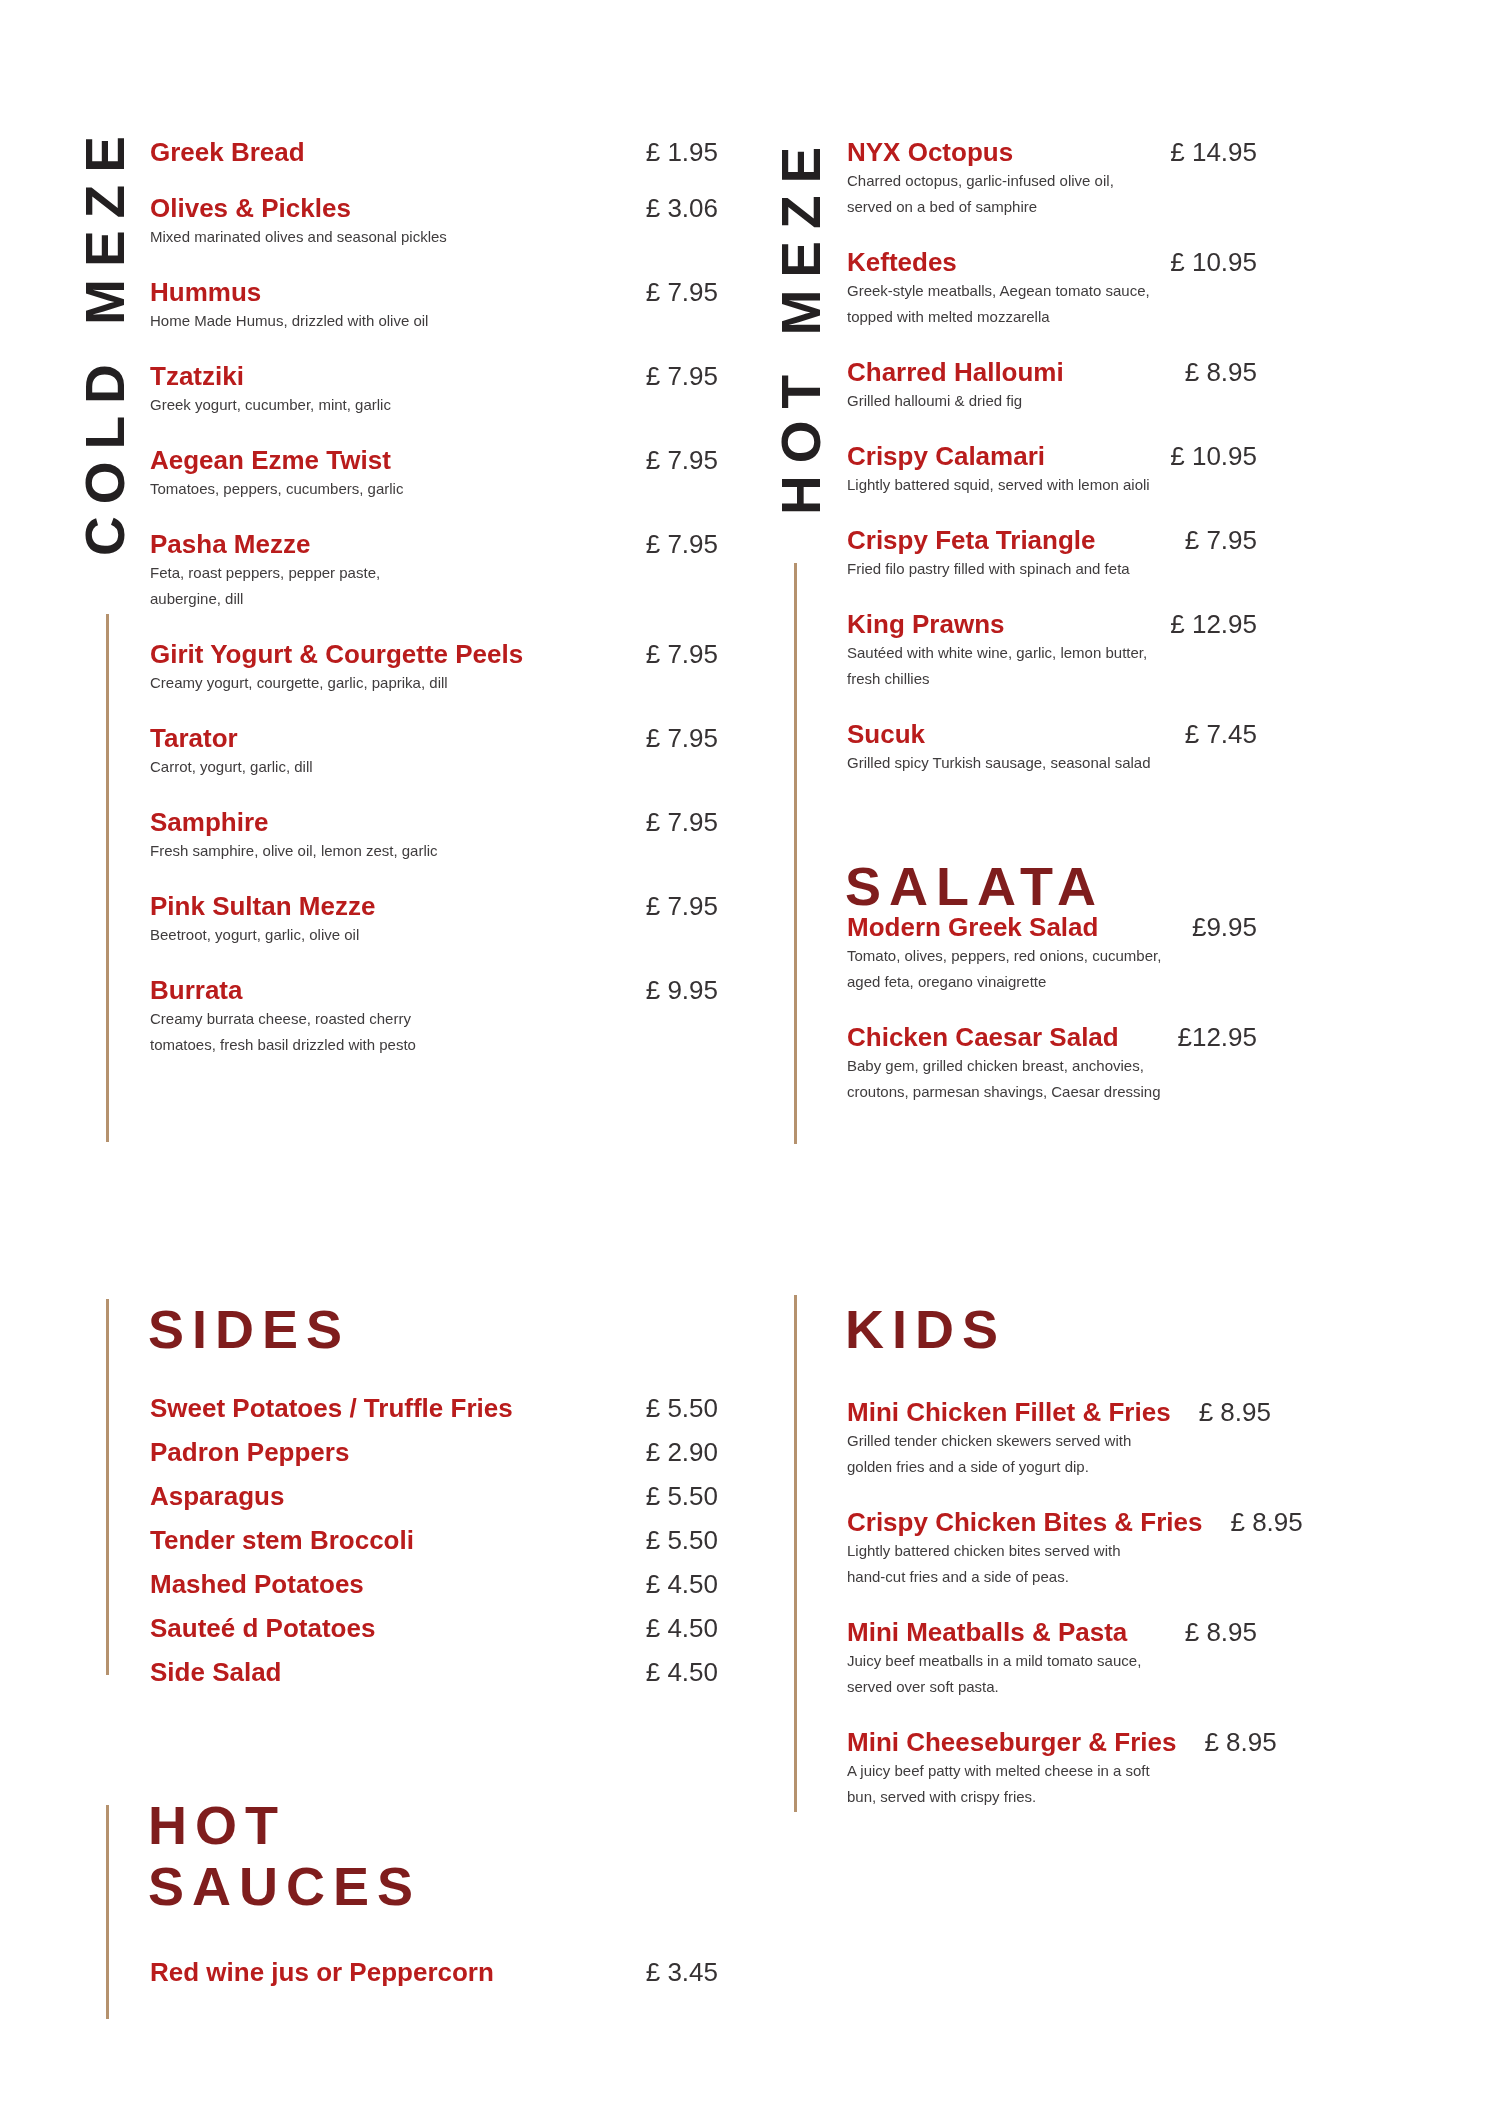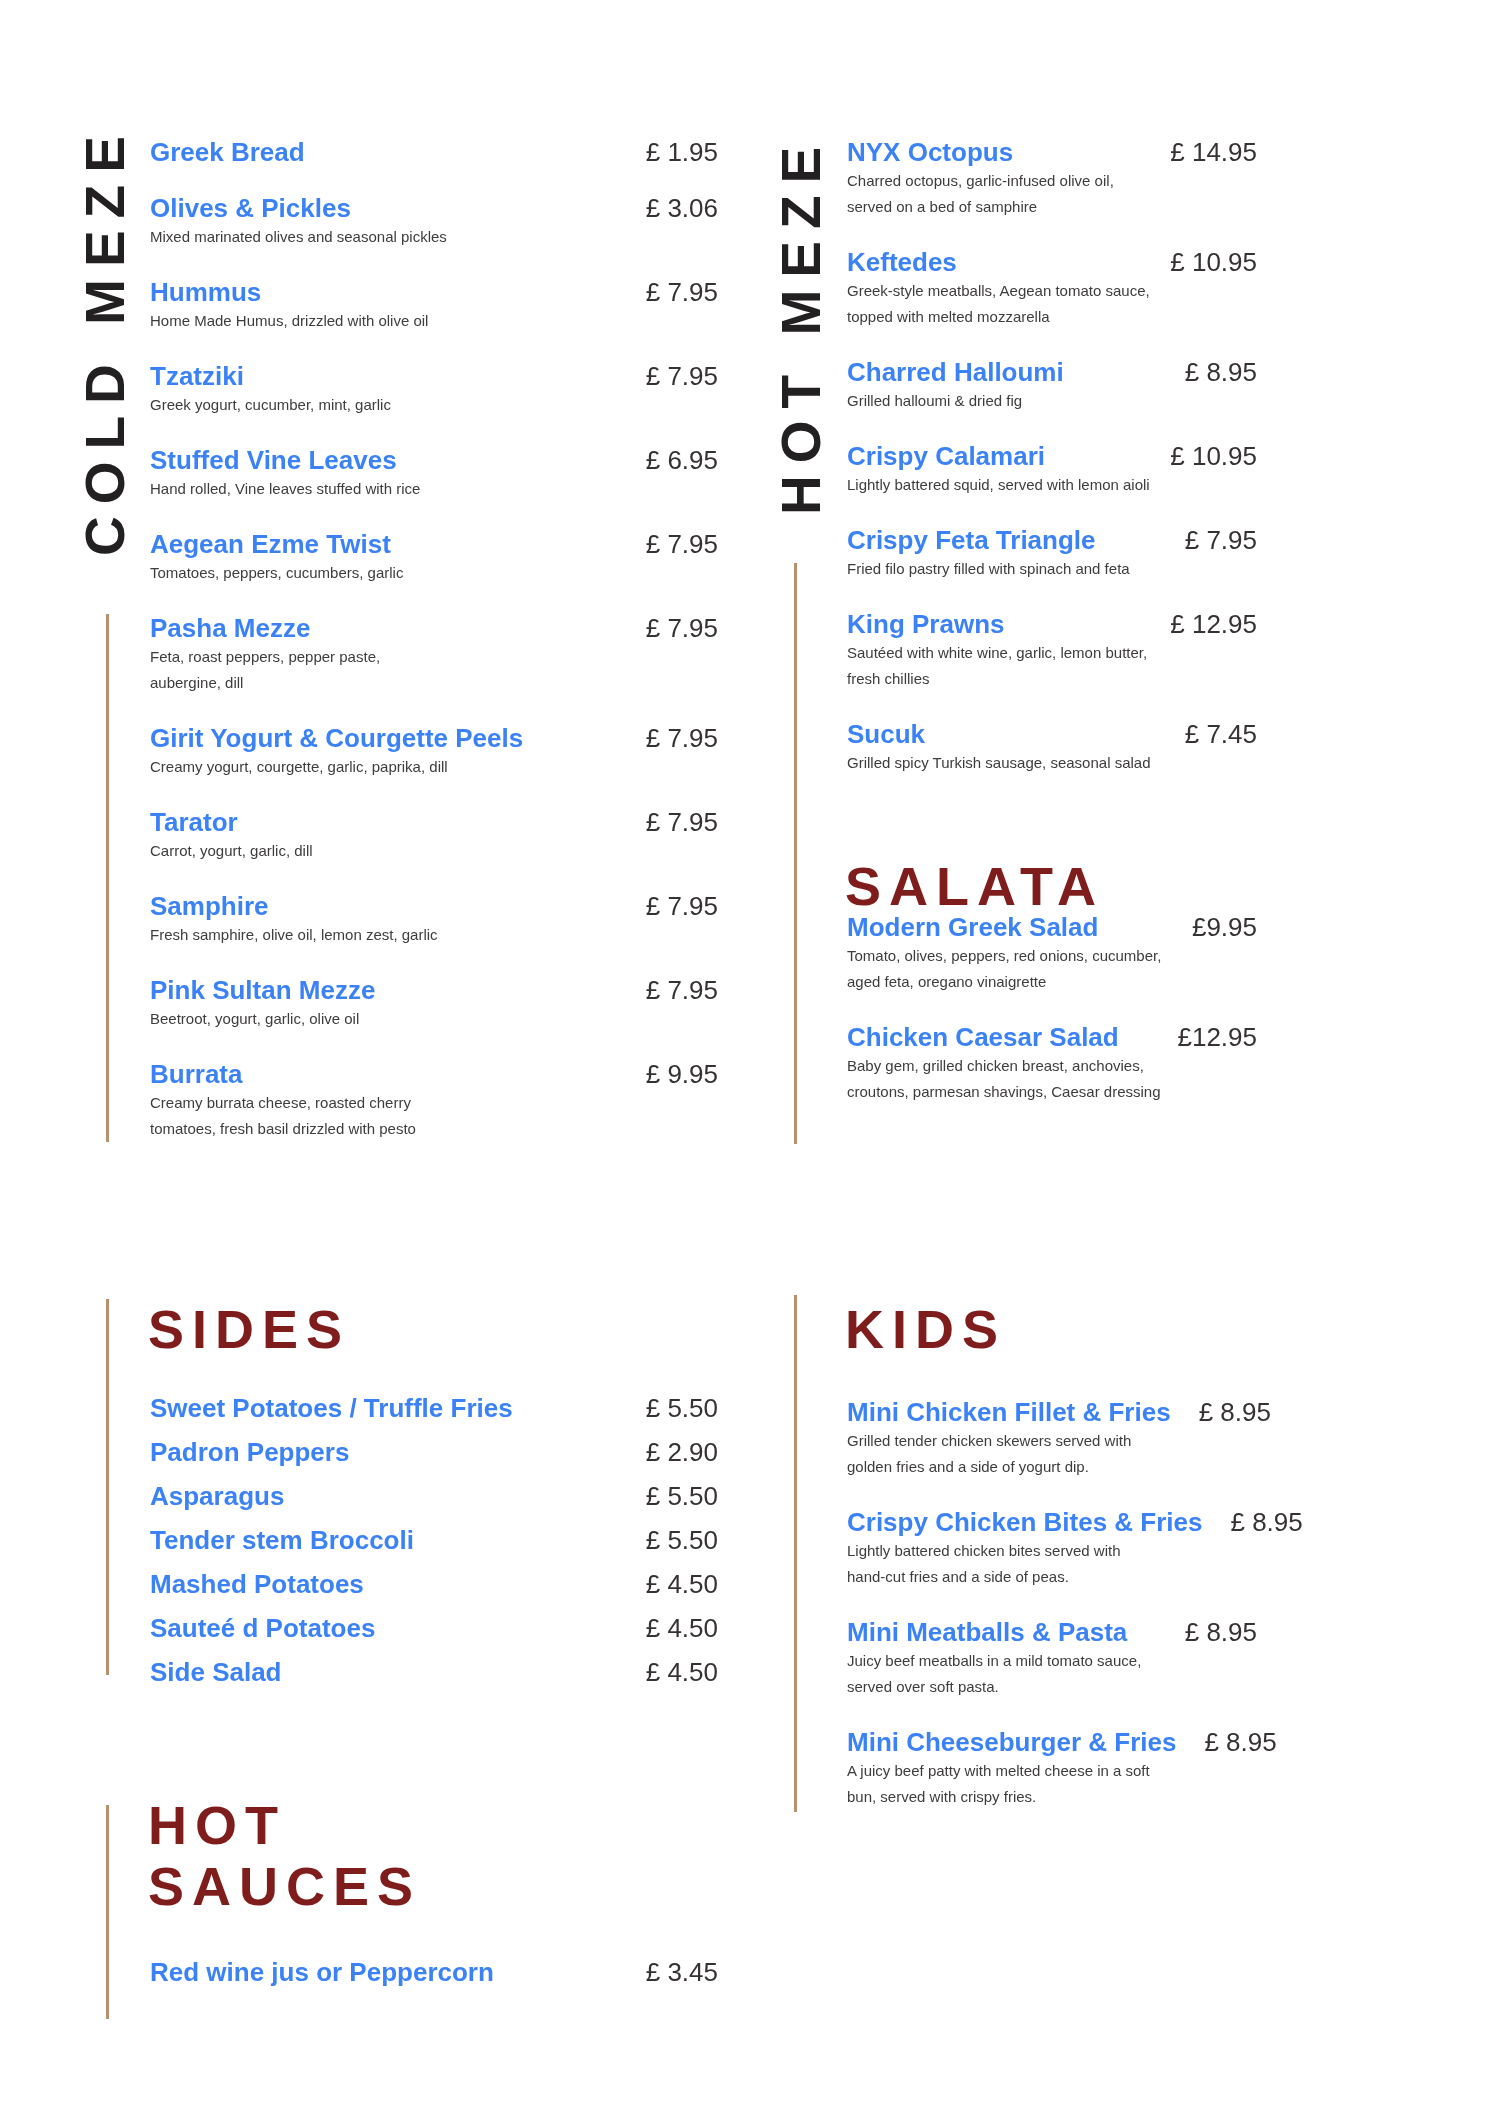--- a/index.html
+++ b/index.html
@@ -68,21 +68,21 @@
   .items-sides .item { margin-bottom:16px; }
   .item-head {
     display:flex;
     justify-content:space-between;
     align-items:baseline;
   }
   .item-name {
     font-size:26px;
     font-weight:700;
     line-height:28px;
-    color:#3b82f6;
+    color:#b91c1c;
     white-space:nowrap;
   }
   .item-price {
     font-size:26px;
     font-weight:400;
     line-height:28px;
     color:#363233;
     white-space:nowrap;
     margin-left:28px;
   }
@@ -131,27 +131,20 @@
       </div>
 
       <div class="item">
         <div class="item-head">
           <span class="item-name">Tzatziki</span>
           <span class="item-price">£ 7.95</span>
         </div>
         <div class="item-desc">Greek yogurt, cucumber, mint, garlic</div>
       </div>
 
-      <div class="item">
-        <div class="item-head">
-          <span class="item-name">Stuffed Vine Leaves</span>
-          <span class="item-price">£ 6.95</span>
-        </div>
-        <div class="item-desc">Hand rolled, Vine leaves stuffed with rice</div>
-      </div>
 
       <div class="item">
         <div class="item-head">
           <span class="item-name">Aegean Ezme Twist</span>
           <span class="item-price">£ 7.95</span>
         </div>
         <div class="item-desc">Tomatoes, peppers, cucumbers, garlic</div>
       </div>
 
       <div class="item">

